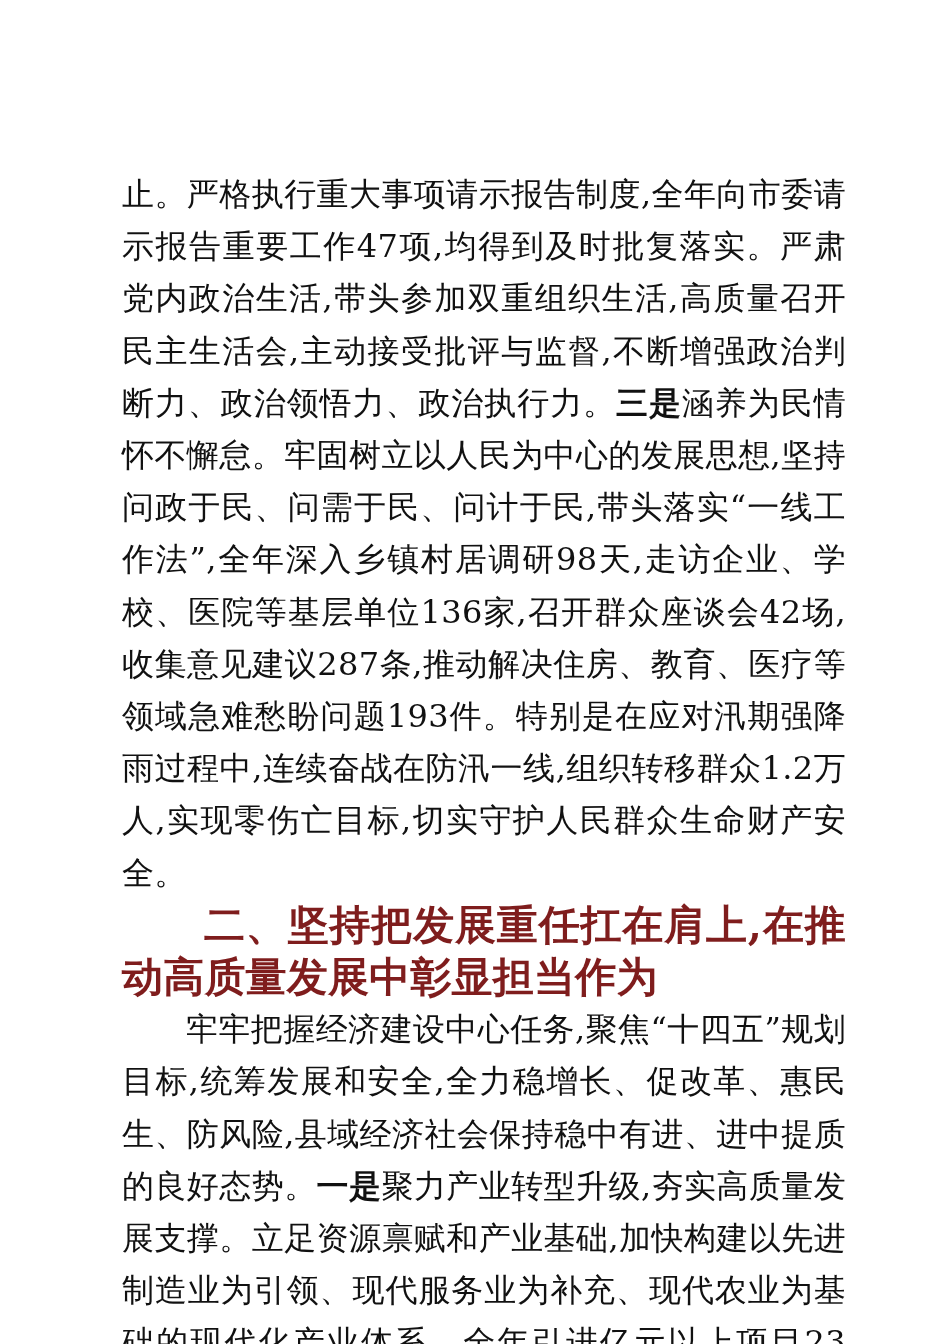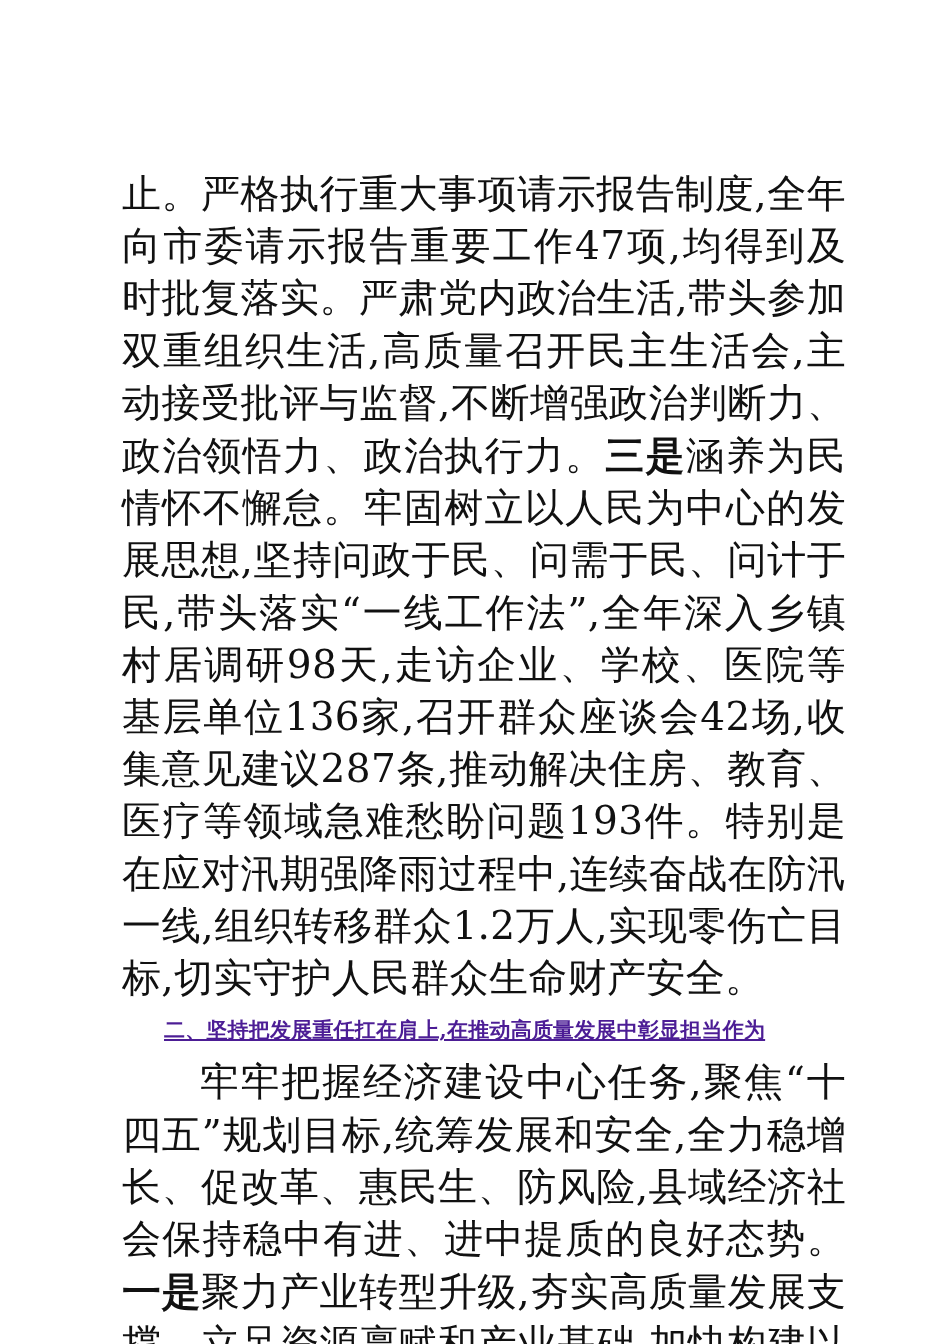--- a/index.html
+++ b/index.html
@@ -24,45 +24,44 @@
   }
   .text-body {
     position: absolute;
     left: 122px;
     top: 168px;
     width: 724px;
   }
   p.para {
     margin: 0;
     padding: 0;
-    font-size: 39px;
+    font-size: 32px;
     line-height: 52.2px;
     text-align: justify;
     text-justify: inter-character;
     text-align-last: left;
     letter-spacing: 0.35px;
     font-weight: normal;
     color: #111111;
   }
   p.para.indent {
     text-indent: 2em;
   }
   p.heading {
     margin: 0;
     padding: 0;
-    font-size: 21px;
+    font-size: 41px;
     line-height: 52.2px;
     text-align: justify;
     text-justify: inter-character;
     text-align-last: left;
     font-weight: bold;
     text-indent: 2em;
     letter-spacing: 0.2px;
-    color: #4c1d95;
-    text-decoration: underline;
+    color: #7f1d1d;
   }
   .b {
     font-weight: bold;
   }
 </style>
 </head>
 <body>
 
 <div class="page">
   <div class="text-body">

